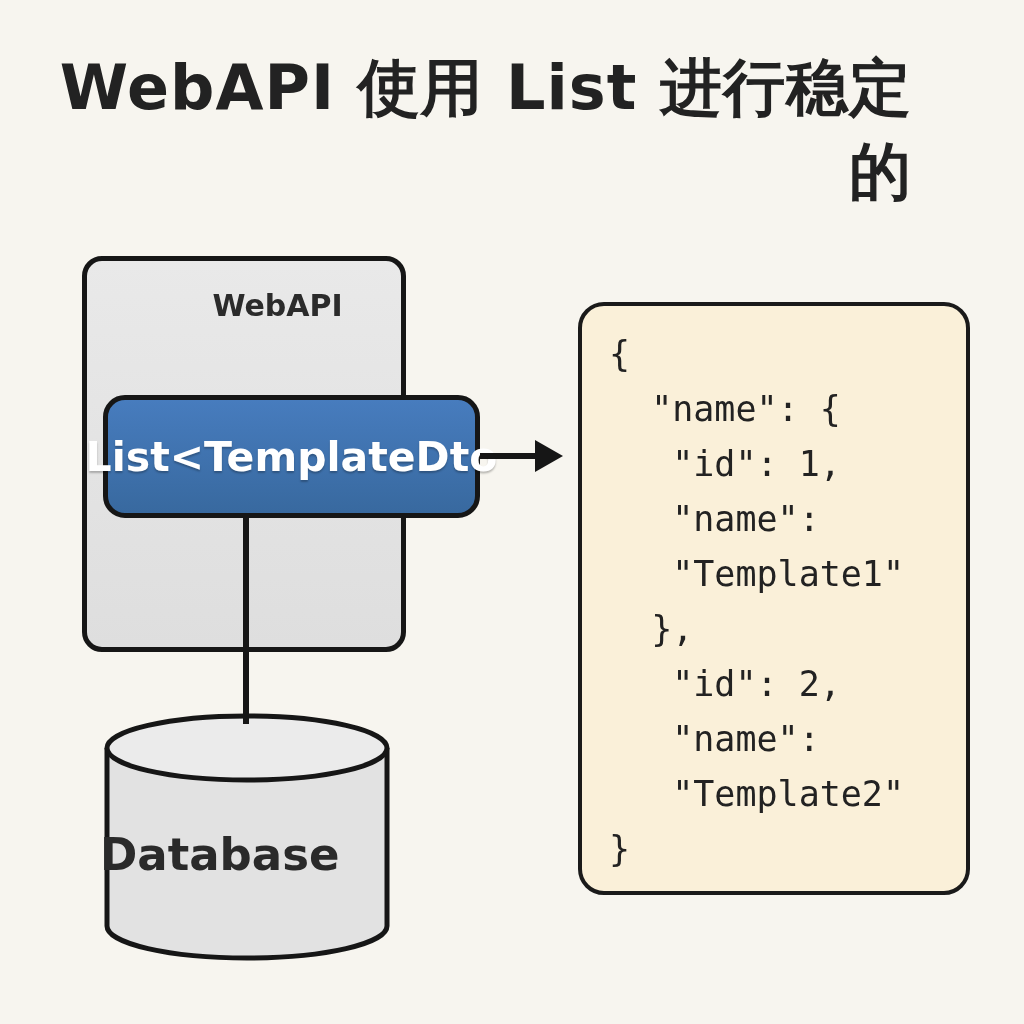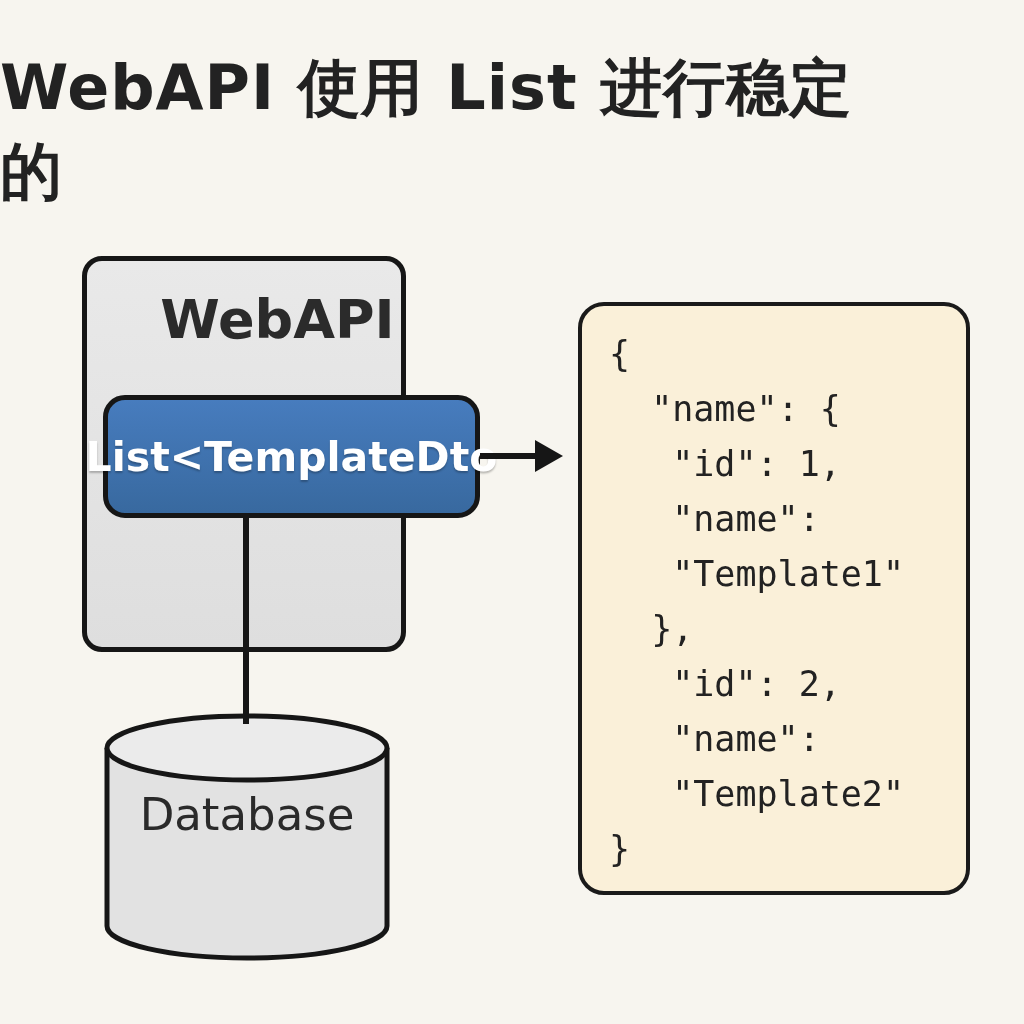--- a/index.html
+++ b/index.html
@@ -7,39 +7,39 @@
     width:1024px; height:1024px;
     background:#f7f5ef;
     font-family:"DejaVu Sans","Liberation Sans",sans-serif;
     position:relative; overflow:hidden;
   }
   .stage { position:absolute; inset:0; }
 
   
   .title {
     position:absolute; top:46px; left:0; width:912px;
-    text-align:left;
+    text-align:right;
     font-size:62px; font-weight:bold; color:#222222;
     line-height:84px; letter-spacing:1px;
   }
 
   
   .webapi-box {
     position:absolute; left:82px; top:256px;
     width:324px; height:396px;
     background:linear-gradient(#e9e9e9,#dedede);
     border:5px solid #161616;
     border-radius:20px;
     box-sizing:border-box;
     z-index:1;
   }
   .webapi-label {
     position:absolute; left:82px; top:288px; width:391px;
     text-align:center;
-    font-size:54px; font-weight:bold; color:#2b2b2b;
+    font-size:30px; font-weight:bold; color:#2b2b2b;
     z-index:4;
   }
 
   
   .connector {
     position:absolute; left:243px; top:512px;
     width:6px; height:212px;
     background:#161616;
     z-index:2;
   }
@@ -60,23 +60,23 @@
     text-shadow:0 2px 2px rgba(0,0,0,0.25);
     white-space:nowrap;
   }
 
   
   .flow-arrow { position:absolute; left:479px; top:431px; z-index:3; }
 
   
   .db-cylinder { position:absolute; left:100px; top:712px; z-index:1; }
   .db-label {
-    position:absolute; left:100px; top:788px; width:294px;
-    text-align:center;
-    font-size:45px; font-weight:normal; color:#2a2a2a;
+    position:absolute; left:100px; top:828px; width:294px;
+    text-align:left;
+    font-size:45px; font-weight:bold; color:#2a2a2a;
     z-index:2;
   }
 
   
   .json-panel {
     position:absolute; left:578px; top:302px;
     width:392px; height:593px;
     background:#faf0d9;
     border:4px solid #1a1a1a;
     border-radius:26px;

